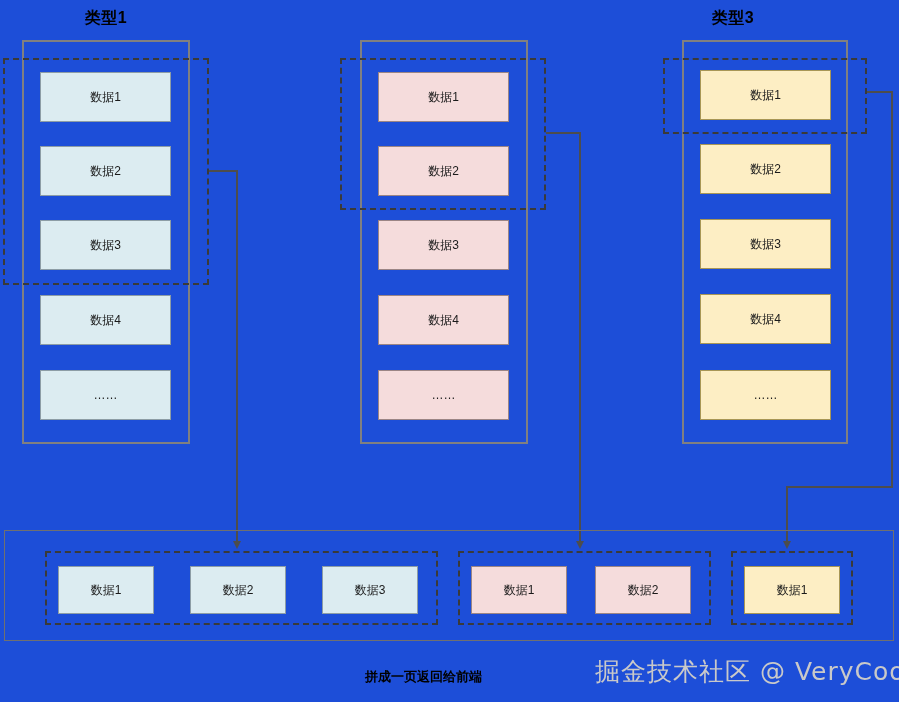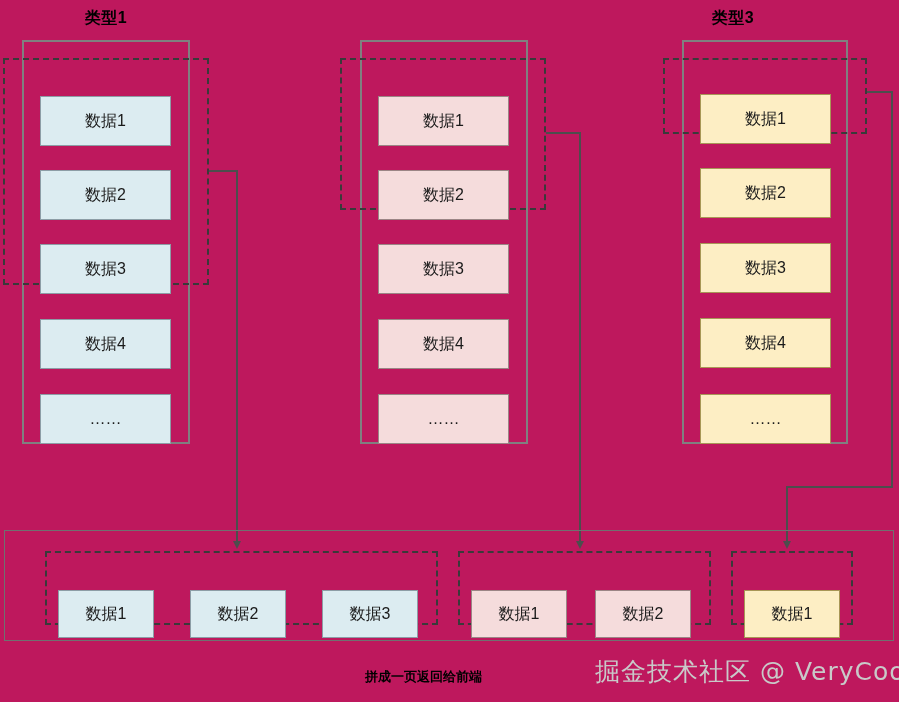--- a/index.html
+++ b/index.html
@@ -5,21 +5,21 @@
   html,body{margin:0;padding:0;background:#ffffff;}
   body{
     font-family:"Liberation Sans","DejaVu Sans",sans-serif;
     color:#111111;
   }
   #canvas{
     position:relative;
     width:899px;
     height:702px;
     overflow:hidden;
-    background:#be185d;
+    background:#1d4ed8;
   }
   .col-title{
     position:absolute;
     font-weight:bold;
     font-size:16px;
     color:#000000;
     text-align:center;
     letter-spacing:0.5px;
     white-space:nowrap;
   }
@@ -34,24 +34,23 @@
     border:2px dashed #3a3a3a;
     background:transparent;
     box-sizing:border-box;
   }
   .data-box{
     position:absolute;
     box-sizing:border-box;
     display:flex;
     align-items:center;
     justify-content:center;
-    font-size:16px;
+    font-size:12px;
     color:#1a1a1a;
     border:1.5px solid #8a8a8a;
-    margin-top:24px;
   }
   .blue{background:#dcecf1;border-color:#8d9da6;}
   .pink{background:#f5dcdc;border-color:#9b8585;}
   .yellow{background:#fdeec4;border-color:#a89656;}
   .bottom-panel{
     position:absolute;
     border:1.5px solid #707070;
     box-sizing:border-box;
     background:transparent;
   }

